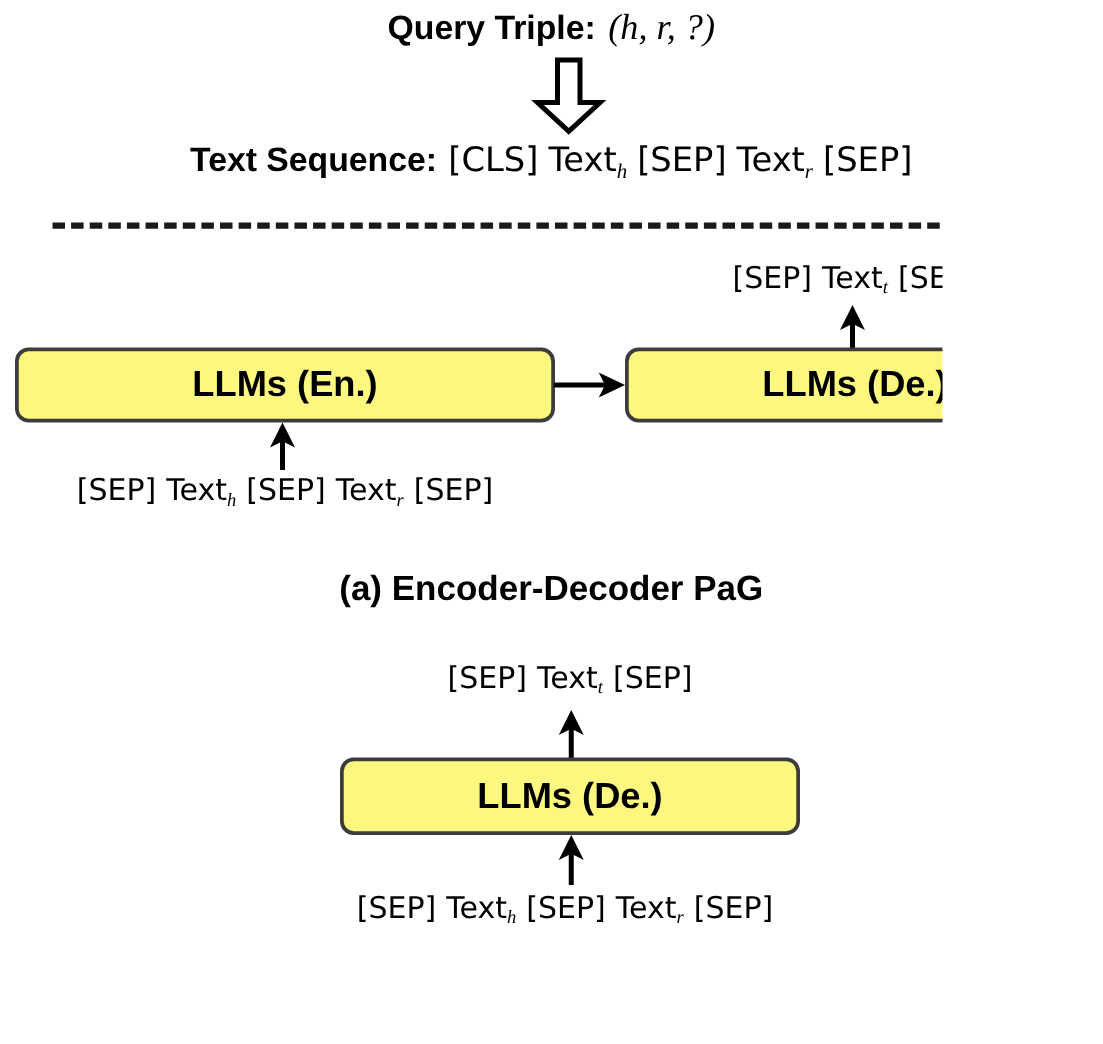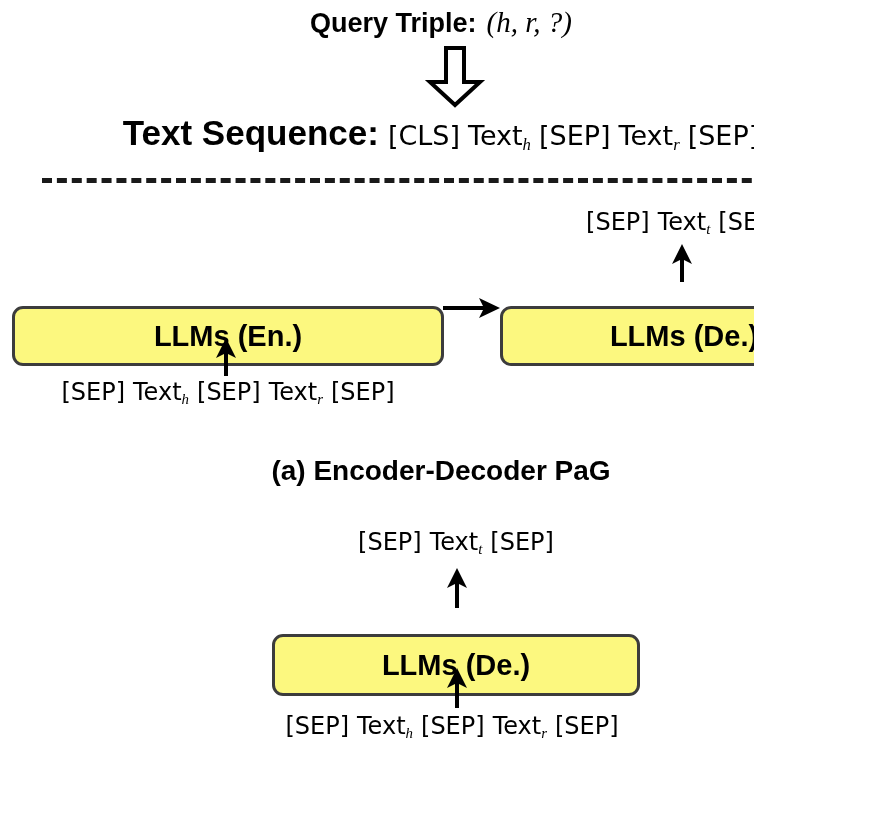--- a/index.html
+++ b/index.html
@@ -45,42 +45,41 @@
     letter-spacing: 0;
   }
   .title-row {
     font-size: 27px;
     white-space: nowrap;
   }
   .title-row .lbl-bold { font-size: 27px; }
   .title-row .math-serif { font-size: 29px; }
 
   .seq-row { font-size: 27px; white-space: nowrap; }
-  .seq-row .lbl-bold { font-size: 35px; }
+  .seq-row .lbl-bold { font-size: 27px; }
   .seq-row .token { font-size: 27px; }
 
   .io-text { font-size: 24px; }
 
   .caption {
     font-family: "Liberation Sans", sans-serif;
     font-weight: bold;
     font-size: 28px;
     white-space: nowrap;
   }
 
   
   .llm-box {
     box-sizing: border-box;
     background: #FCF87F;
     border: 3px solid #3c3c3c;
     border-radius: 11px;
     display: flex;
     align-items: center;
     justify-content: center;
-    margin-top: 28px;
   }
   .llm-box-label {
     font-family: "Liberation Sans", sans-serif;
     font-weight: bold;
     font-size: 29px;
     color: #000;
     white-space: nowrap;
   }
 
   

